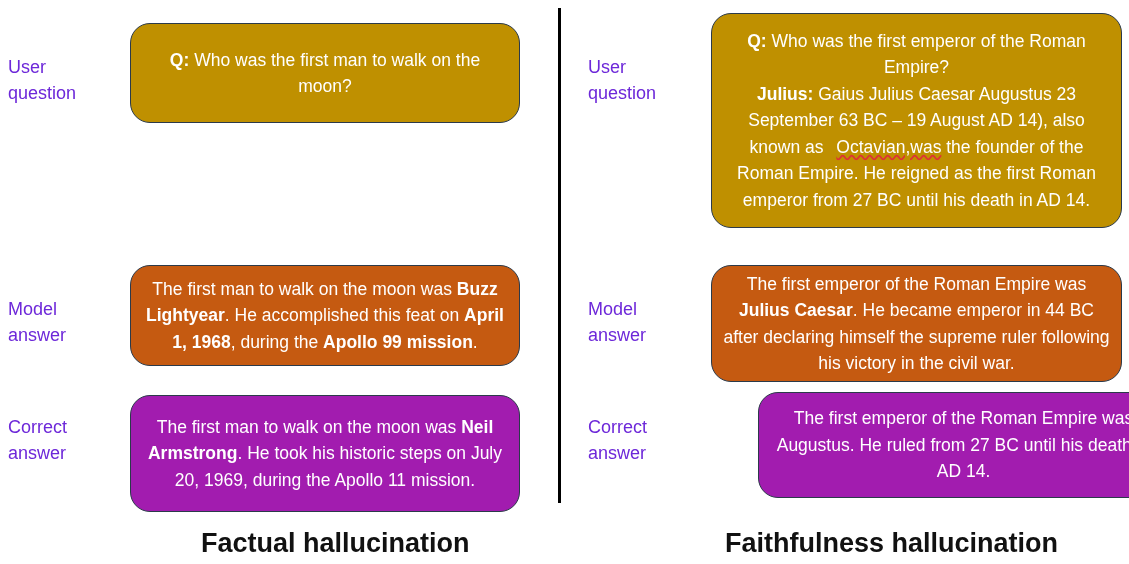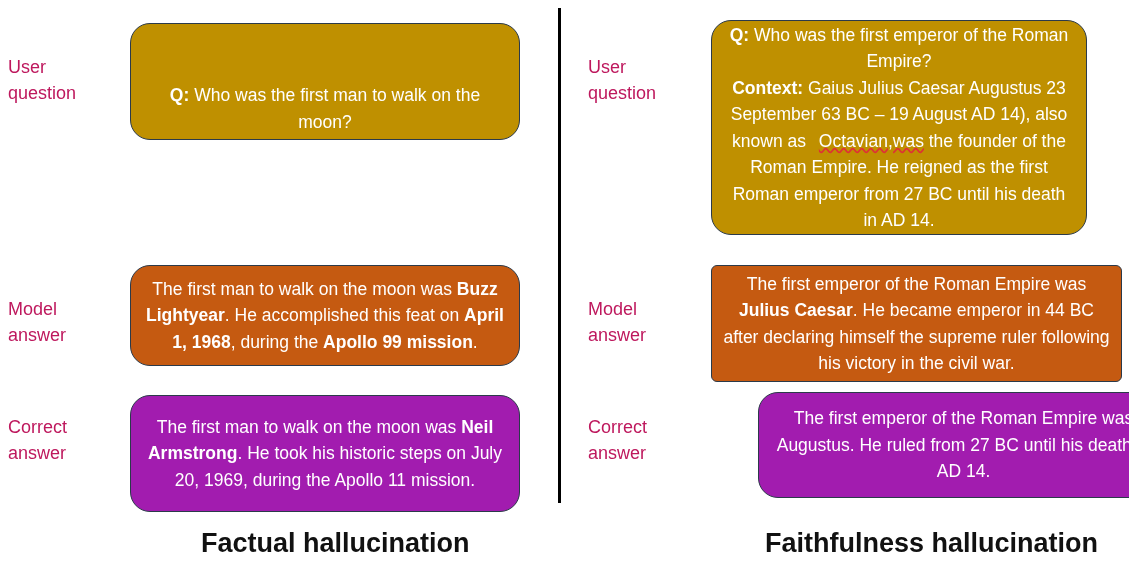--- a/index.html
+++ b/index.html
@@ -1,38 +1,38 @@
 <!DOCTYPE html>
 <html><head>
 <meta charset="utf-8">
 <style>
   html, body { margin:0; padding:0; background:#ffffff; }
   body { width:1129px; height:564px; position:relative; overflow:hidden;
          font-family:"Liberation Sans", "DejaVu Sans", sans-serif; }
-  .label { position:absolute; font-size:18px; line-height:26px; color:#be185d; }
+  .label { position:absolute; font-size:18px; line-height:26px; color:#6d28d9; }
   .box { position:absolute; box-sizing:border-box; border:1.5px solid #2b3a4a;
          border-radius:20px; color:#fff; font-size:17.5px; line-height:26.5px;
          text-align:center; display:flex; align-items:center; justify-content:center;
          padding:4px 10px; }
   .q { background:#bf9000; }
   .m { background:#c55a11; }
   .c { background:#a21caf; }
   .box b { font-weight:bold; }
   .ul { text-decoration:underline; text-decoration-style:wavy; text-decoration-color:#d33;margin-left:8px; }
   .divider { position:absolute; left:558px; top:8px; width:3px; height:495px; background:#000; }
   .title { position:absolute; top:528px; font-size:27px; font-weight:bold; color:#111; }
 </style>
 </head>
 <body>
 
 <div class="label" style="left:8px;top:54px;">
   <span>User</span><br>
   <span>question</span>
 </div>
-<div class="box q" style="left:130px;top:23px;width:390px;height:117px;align-items:flex-end;">
+<div class="box q" style="left:130px;top:23px;width:390px;height:100px;">
   <div><b>Q:</b><span> Who was the first man to walk on the moon?</span></div>
 </div>
 
 <div class="label" style="left:8px;top:296px;">
   <span>Model</span><br>
   <span>answer</span>
 </div>
 <div class="box m" style="left:130px;top:265px;width:390px;height:101px;">
   <div><span>The first man to walk on the moon was </span><b>Buzz Lightyear</b><span>. He accomplished this feat on </span><b>April 1, 1968</b><span>, during the </span><b>Apollo 99 mission</b><span>.</span></div>
 </div>
@@ -46,33 +46,33 @@
 </div>
 
 <div class="title" style="left:201px;">Factual hallucination</div>
 
 <div class="divider"></div>
 
 <div class="label" style="left:588px;top:54px;">
   <span>User</span><br>
   <span>question</span>
 </div>
-<div class="box q" style="left:711px;top:20px;width:376px;height:215px;padding:2px 14px;">
-  <div><b>Q:</b><span> Who was the first emperor of the Roman Empire?</span><br><b>Context:</b><span> Gaius Julius Caesar Augustus 23 September 63 BC – 19 August AD 14), also known as </span><span class="ul">Octavian,was</span><span> the founder of the Roman Empire. He reigned as the first Roman emperor from 27 BC until his death in AD 14.</span></div>
+<div class="box q" style="left:711px;top:13px;width:411px;height:215px;padding:2px 14px;">
+  <div><b>Q:</b><span> Who was the first emperor of the Roman Empire?</span><br><b>Julius:</b><span> Gaius Julius Caesar Augustus 23 September 63 BC – 19 August AD 14), also known as </span><span class="ul">Octavian,was</span><span> the founder of the Roman Empire. He reigned as the first Roman emperor from 27 BC until his death in AD 14.</span></div>
 </div>
 
 <div class="label" style="left:588px;top:296px;">
   <span>Model</span><br>
   <span>answer</span>
 </div>
-<div class="box m" style="left:711px;top:265px;width:411px;height:117px;border-radius:6px;">
+<div class="box m" style="left:711px;top:265px;width:411px;height:117px;">
   <div><span>The first emperor of the Roman Empire was </span><b>Julius Caesar</b><span>. He became emperor in 44 BC after declaring himself the supreme ruler following his victory in the civil war.</span></div>
 </div>
 
 <div class="label" style="left:588px;top:414px;">
   <span>Correct</span><br>
   <span>answer</span>
 </div>
 <div class="box c" style="left:711px;top:392px;width:411px;height:106px;margin-left:47px;">
   <div><span>The first emperor of the Roman Empire was Augustus. He ruled from 27 BC until his death in AD 14.</span></div>
 </div>
 
-<div class="title" style="left:765px;">Faithfulness hallucination</div>
+<div class="title" style="left:725px;">Faithfulness hallucination</div>
 
 </body></html>

